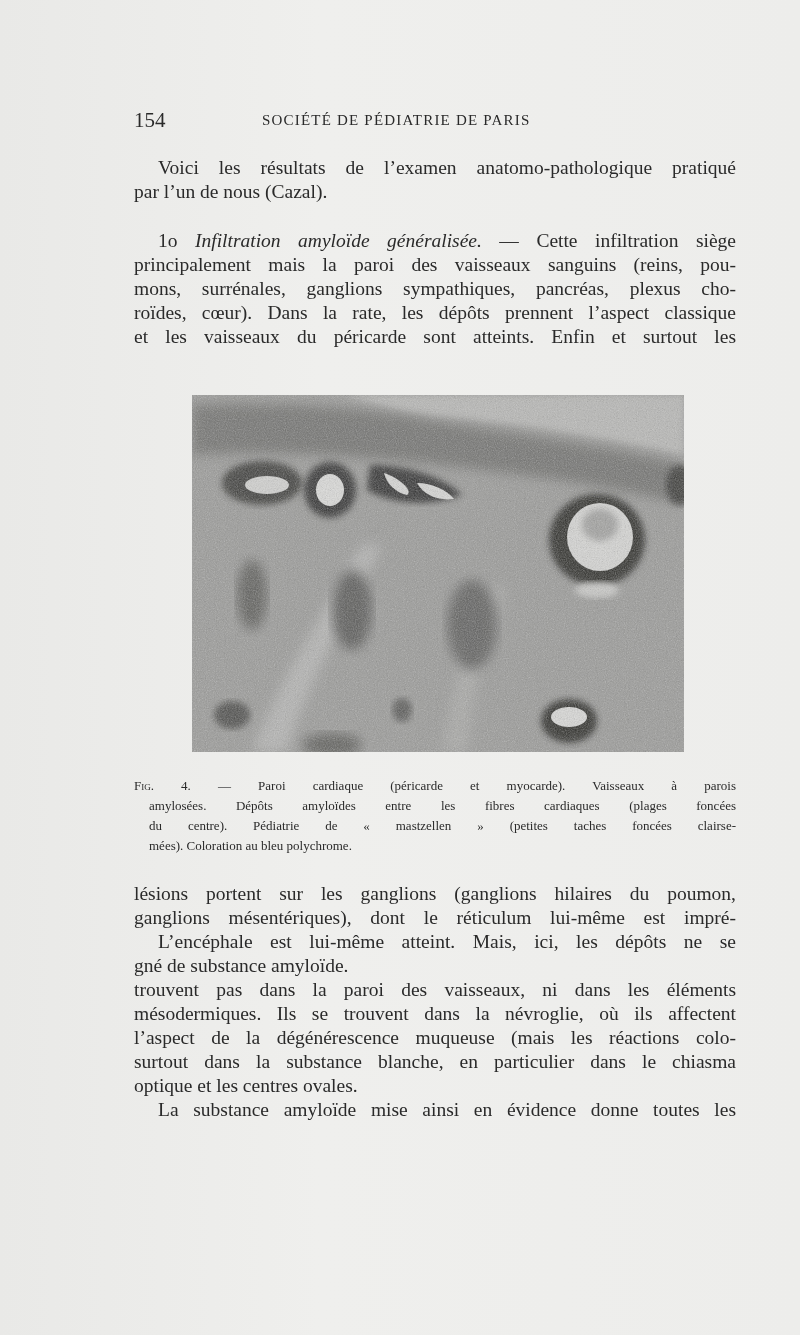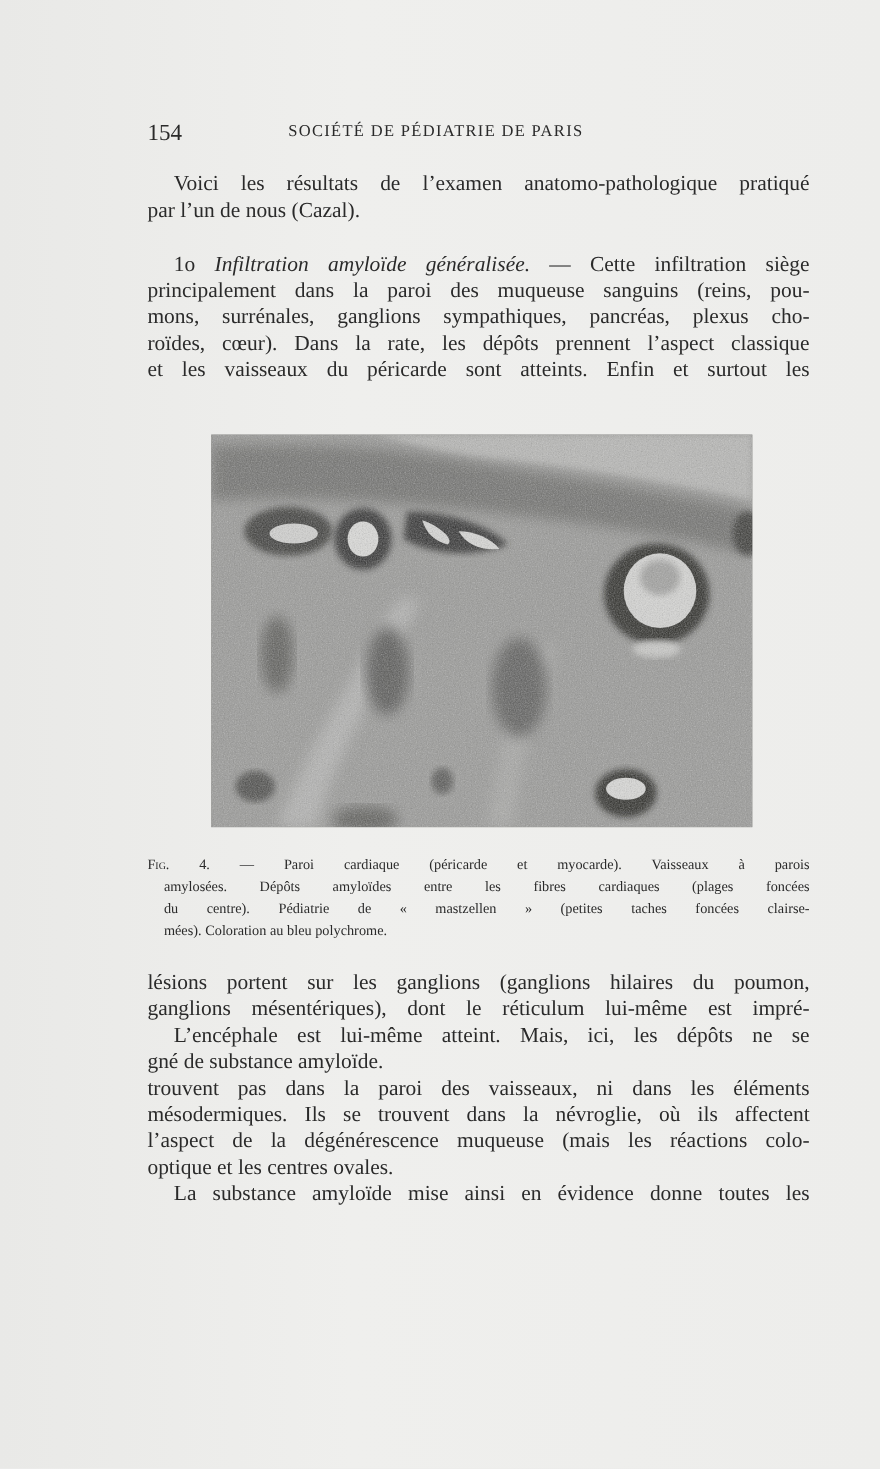--- a/index.html
+++ b/index.html
@@ -105,21 +105,21 @@
     <span class="journal-title">Société de Pédiatrie de Paris</span>
   </div>
 
   <div class="text-block intro">
     <span class="line indent">Voici les résultats de l’examen anatomo-pathologique pratiqué</span>
     <span class="line last">par l’un de nous (Cazal).</span>
   </div>
 
   <div class="text-block section1">
     <span class="line indent"><span>1o</span> <span class="heading-italic">Infiltration amyloïde généralisée.</span><span> — </span><span>Cette infiltration siège</span></span>
-    <span class="line">principalement dans la paroi des muqueuse sanguins (reins, pou-</span>
+    <span class="line">principalement mais la paroi des vaisseaux sanguins (reins, pou-</span>
     <span class="line">mons, surrénales, ganglions sympathiques, pancréas, plexus cho-</span>
     <span class="line">roïdes, cœur). Dans la rate, les dépôts prennent l’aspect classique</span>
     <span class="line">et les vaisseaux du péricarde sont atteints. Enfin et surtout les</span>
   </div>
 
   <div class="figure">
     <svg width="492" height="357" viewBox="0 0 492 357">
       <defs>
         <filter id="grain" x="0" y="0" width="100%" height="100%">
           <feTurbulence type="fractalNoise" baseFrequency="0.9" numOctaves="2" seed="7" result="n"></feTurbulence>
@@ -181,17 +181,18 @@
   </div>
 
   <div class="text-block body2">
     <span class="line">lésions portent sur les ganglions (ganglions hilaires du poumon,</span>
     <span class="line">ganglions mésentériques), dont le réticulum lui-même est impré-</span>
     <span class="line indent">L’encéphale est lui-même atteint. Mais, ici, les dépôts ne se</span>
     <span class="line last">gné de substance amyloïde.</span>
     <span class="line">trouvent pas dans la paroi des vaisseaux, ni dans les éléments</span>
     <span class="line">mésodermiques. Ils se trouvent dans la névroglie, où ils affectent</span>
     <span class="line">l’aspect de la dégénérescence muqueuse (mais les réactions colo-</span>
+    <span class="line">surtout dans la substance blanche, en particulier dans le chiasma</span>
     <span class="line last">optique et les centres ovales.</span>
     <span class="line indent">La substance amyloïde mise ainsi en évidence donne toutes les</span>
   </div>
 
 </div>
 
 </body></html>

